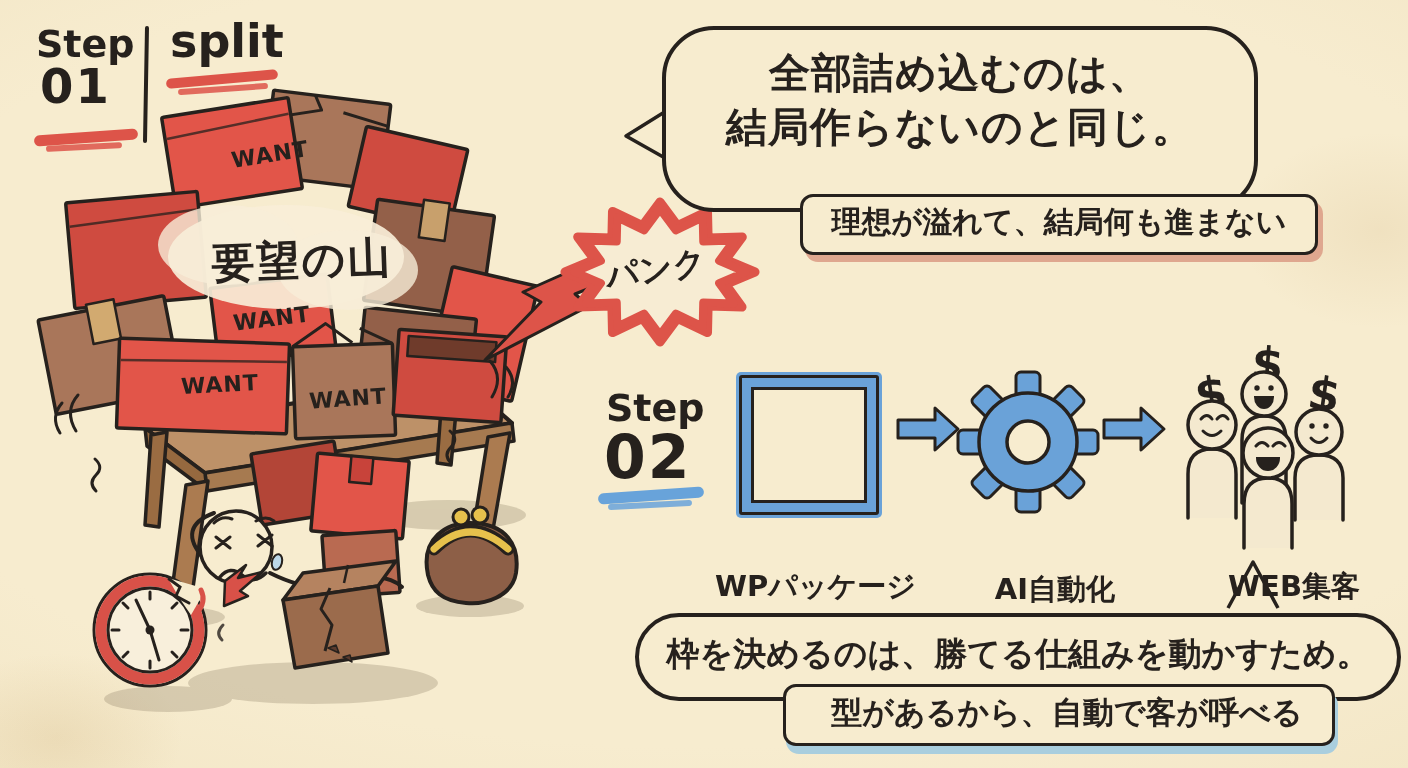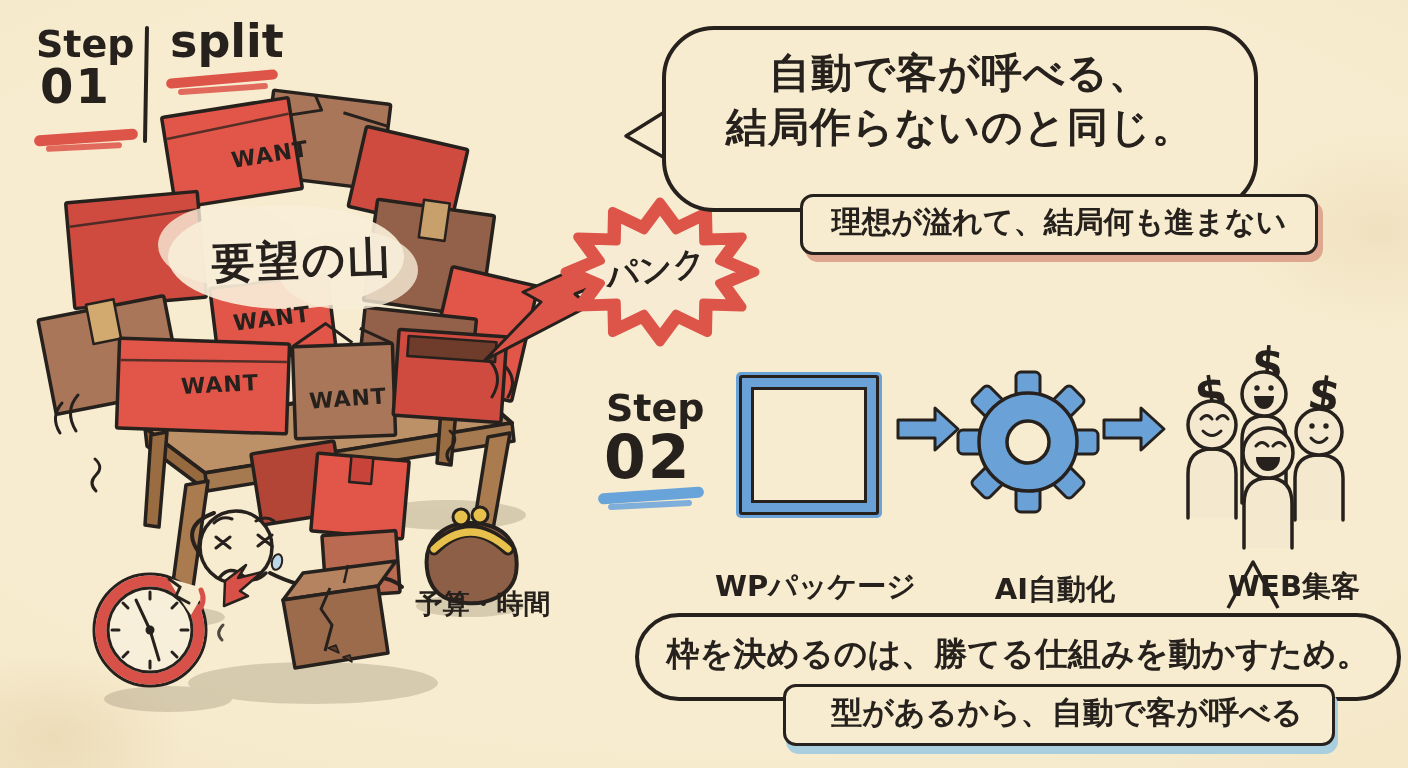--- a/index.html
+++ b/index.html
@@ -221,34 +221,33 @@
       <path d="M432,346 q9,8 1,16 q-8,8 0,16"></path>
       <path d="M205,540 q-8,8 -1,15" opacity=".8"></path>
     </g>
   </svg>
 
   <div class="txt want" id="want1">WANT</div>
   <div class="txt want" id="want2">WANT</div>
   <div class="txt want" id="want3">WANT</div>
   <div class="txt want" id="want4">WANT</div>
   <div class="txt" id="pile-title">要望の山</div>
-  <div class="txt" id="cost-label">予算・時間</div>
 
   <svg class="layer" id="burst-svg" viewBox="0 0 305 180">
     <polygon points="140,70 160,88 120,104 134,116 30,170 86,112 68,102" fill="#dd5449" stroke="#26211d" stroke-width="3" stroke-linejoin="round"></polygon>
     <polygon id="burststar" points="300,82 270.7,94.4 287,117 253.1,115.9 252.5,142.6 222.6,128.4 205,152 187.4,128.4 157.5,142.6 156.9,115.9 122.7,117 139.3,94.4 110,82 139.3,69.6 122.7,47 156.9,48.1 157.5,21.4 187.4,35.6 205,12 222.6,35.6 252.5,21.4 253.1,48.1 287.3,47 270.7,69.6" fill="#f7ecd3" stroke="#dd5449" stroke-width="9" stroke-linejoin="round"></polygon>
     <use href="#burststar" transform="translate(20.5,8.2) scale(0.9)" fill="none" stroke="#26211d" stroke-width="3.8"></use>
   </svg>
   <div class="txt" id="burst-label">パンク</div>
 
   <svg class="layer" id="bubble-top-tail" viewBox="0 0 110 110">
     <polygon points="75,10 14,48 92,92" fill="#f7eccf" stroke="#26211d" stroke-width="3.5" stroke-linejoin="round"></polygon>
   </svg>
   <div class="bubble" id="bubble-top">
-    <span style="display:block">自動で客が呼べる、</span>
+    <span style="display:block">全部詰め込むのは、</span>
     <span style="display:block">結局作らないのと同じ。</span>
   </div>
   <div class="banner" id="banner-top">理想が溢れて、結局何も進まない</div>
 
   <div class="txt" id="step2-label">Step</div>
   <div class="txt" id="step2-number">02</div>
   <div class="stroke-mark blue-mark abs" id="step2-underline"></div>
   <div class="stroke-mark blue-mark abs" id="step2-underline2"></div>
 
   <div class="abs" id="wp-square">

